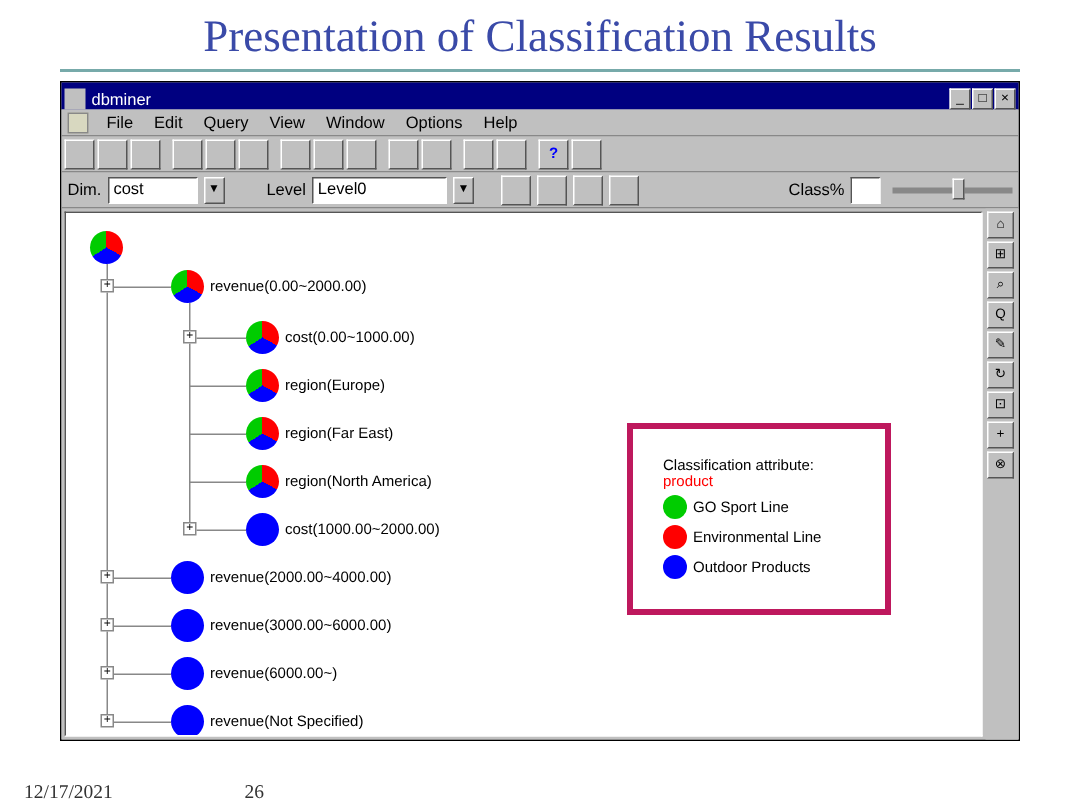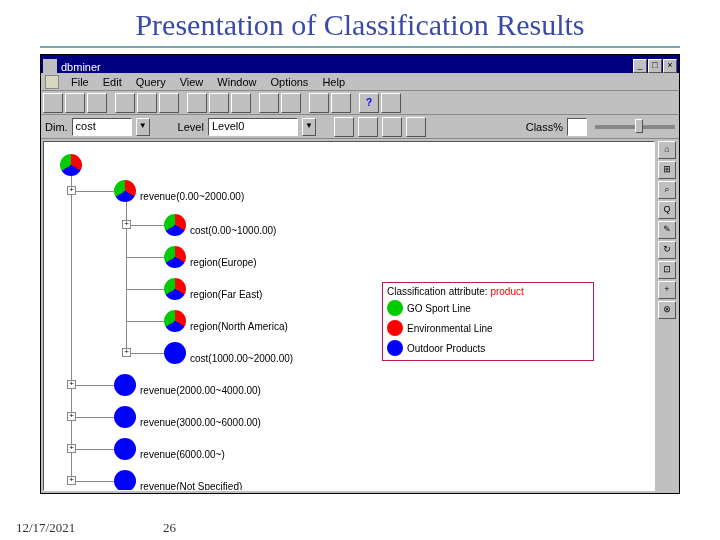--- a/index.html
+++ b/index.html
@@ -24,31 +24,31 @@
   .param-field { background: #fff; border: 1px solid; border-color: #555 #fff #fff #555; height: 18px; padding: 1px 3px; font-size: 11px; min-width: 60px; display: inline-block; }
   .dd-arrow { width: 14px; height: 18px; background: #c0c0c0; border: 1px solid; border-color: #fff #555 #555 #fff; text-align: center; font-size: 8px; line-height: 14px; }
   .slider-track { width: 80px; height: 4px; background: #888; position: relative; margin-left: 4px; }
   .slider-thumb { width: 8px; height: 14px; background: #c0c0c0; border: 1px solid; border-color: #fff #555 #555 #fff; position: absolute; top: -6px; left: 40px; }
   .workspace { position: absolute; top: 84px; left: 0; right: 0; bottom: 0; background: #c0c0c0; display: flex; }
   .canvas { flex: 1; background: #fff; margin: 2px; border: 1px solid; border-color: #555 #fff #fff #555; position: relative; overflow: hidden; }
   .side-toolbar { width: 22px; background: #c0c0c0; padding: 2px 1px; display: flex; flex-direction: column; gap: 2px; }
   .side-btn { width: 18px; height: 18px; background: #c0c0c0; border: 1px solid; border-color: #fff #555 #555 #fff; font-size: 9px; text-align: center; line-height: 14px; }
   
   .tree { position: absolute; left: 10px; top: 6px; }
-  .node { position: absolute; display: flex; align-items: flex-end; gap: 4px; }
+  .node { position: absolute; display: flex; align-items: center; gap: 4px; }
   .pie { width: 22px; height: 22px; border-radius: 50%; position: relative; flex-shrink: 0; }
   .pie-multi { background: conic-gradient(#f00 0 33%, #00f 33% 66%, #0c0 66% 100%); }
   .pie-blue { background: #00f; }
   .node-label { font-size: 10px; white-space: nowrap; }
   .connector { position: absolute; background: #888; }
   .vline { width: 1px; }
   .hline { height: 1px; }
   .expander { position: absolute; width: 9px; height: 9px; border: 1px solid #888; background: #fff; font-size: 8px; line-height: 6px; text-align: center; color: #000; }
   
-  .legend { position: absolute; right: 60px; top: 140px; width: 212px; border: 1px solid #be185d; background: #fff; padding: 2px; font-size: 10px; }
+  .legend { position: absolute; right: 60px; top: 140px; width: 176px; border: 4px solid #be185d; background: #fff; padding: 18px; font-size: 10px; }
   .legend-title { font-size: 10px; padding: 1px 2px; }
   .legend-title .attr { color: #f00; }
   .legend-row { display: flex; align-items: center; gap: 4px; padding: 2px; }
   .legend-swatch { width: 16px; height: 16px; border-radius: 50%; }
   .sw-red { background: #f00; }
   .sw-green { background: #0c0; }
   .sw-blue { background: #00f; }
   
   .slide-footer { position: absolute; bottom: 4px; left: 0; right: 0; display: flex; font-size: 13px; color: #333; padding: 0 16px; }
   .footer-date { width: 120px; }

